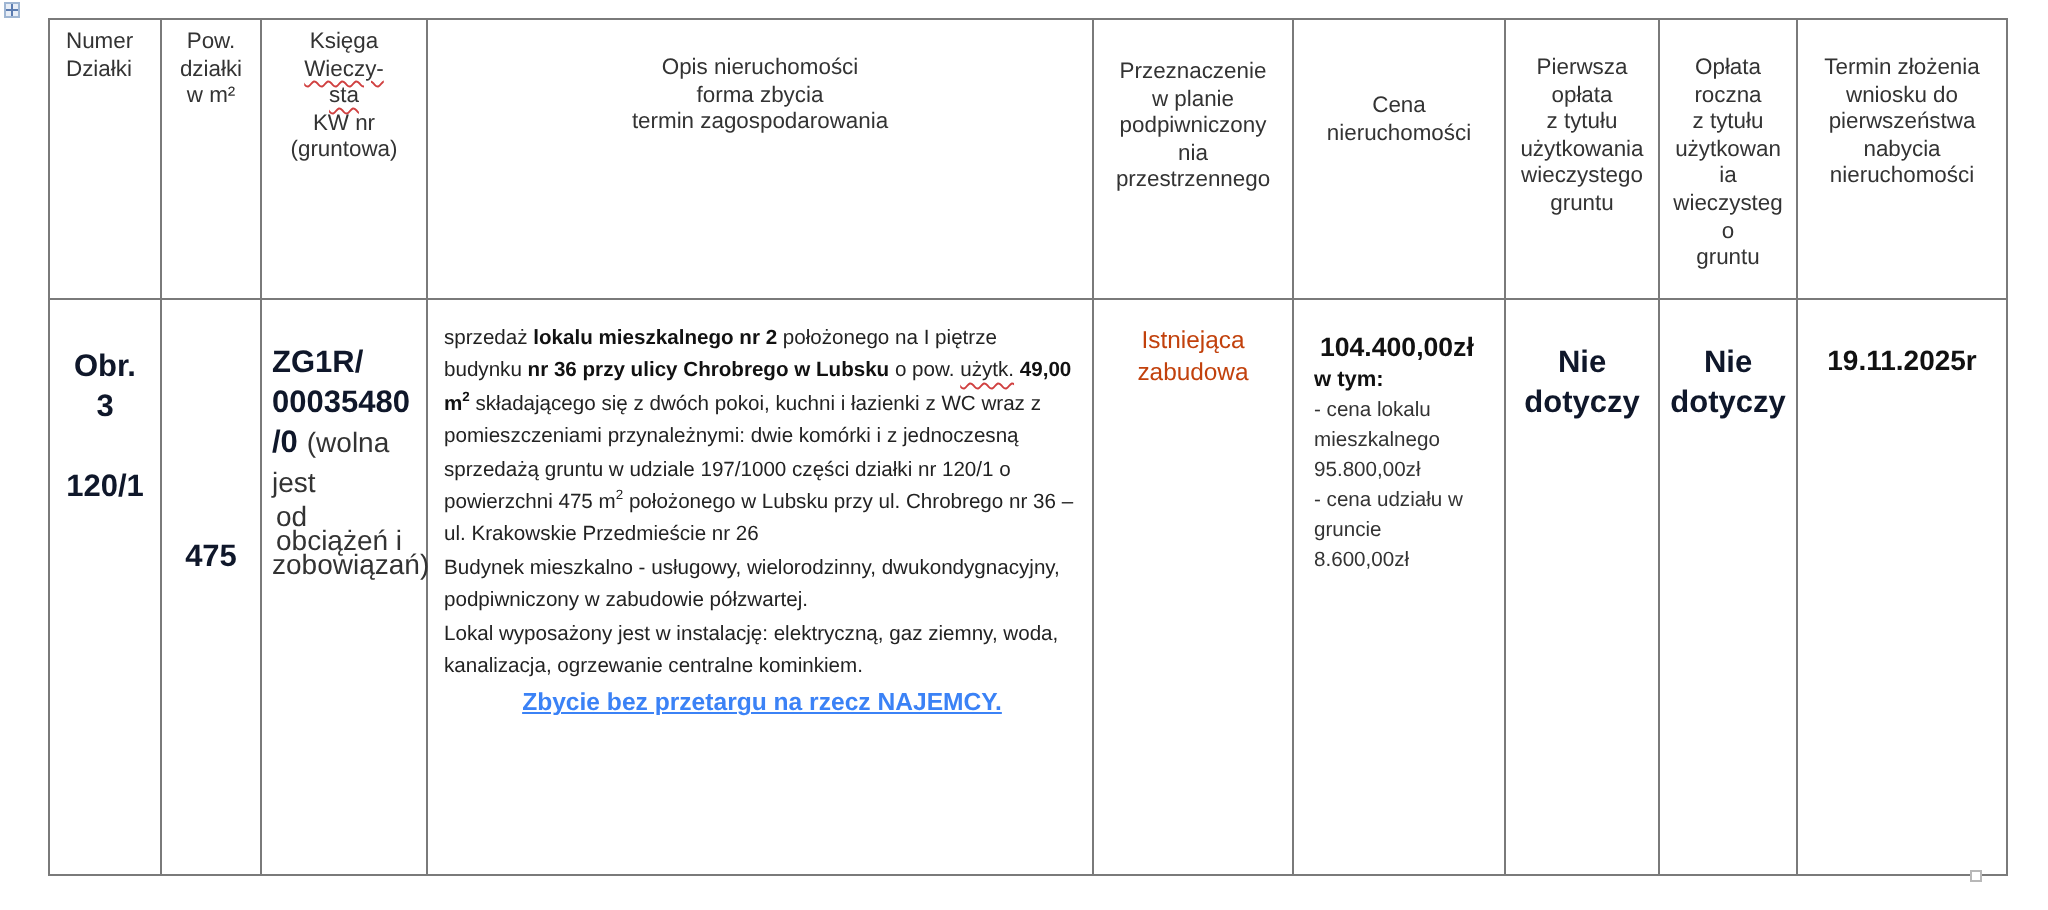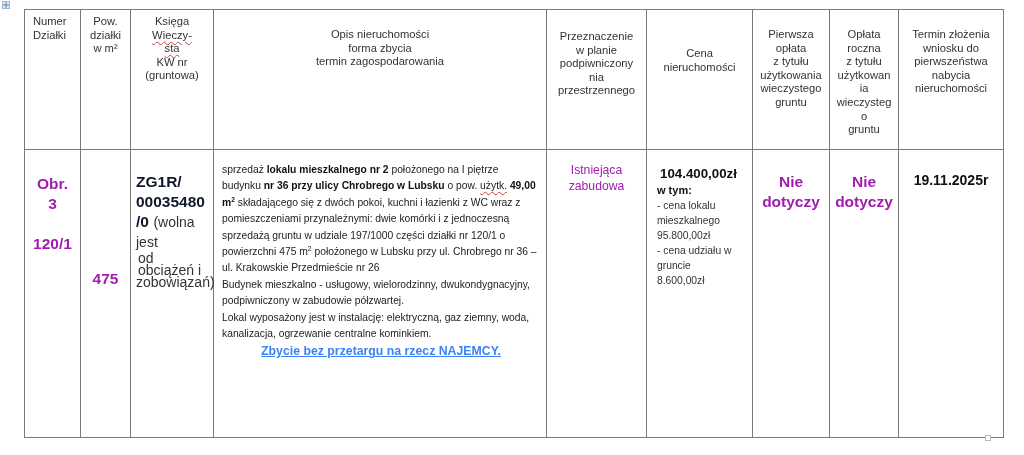--- a/index.html
+++ b/index.html
@@ -64,21 +64,21 @@
     padding-top: 5px !important;
   }
   .hdr-row { height: 140px; }
   .body-row { height: 288px; }
   .h-line { display:block; }
   .spell { text-decoration: underline wavy #d04040; text-decoration-thickness: 1px; text-underline-offset: 2px; }
   .big-bold {
     font-weight: bold;
     font-size: 15.5px;
     line-height: 20px;
-    color: #a21caf;
+    color: #0f172a;
   }
   .c-plot { text-align:center; padding-top: 24px !important; }
   .c-plot .line { display:block; }
   .c-plot .gap { display:block; height: 20px; }
   .c-area { text-align:center; vertical-align: middle !important; padding-bottom: 30px !important; }
   .c-kw { padding: 22px 4px 0 5px !important; }
   .kw-main { font-weight:bold; font-size: 15.5px; line-height: 20px; color:#0f172a; }
   .kw-note { font-size: 14px; line-height: 12px; color:#333; font-weight: normal; }
   .c-desc {
     padding: 12px 6px 0 8px !important;
@@ -94,21 +94,21 @@
     font-size: 12.3px;
     text-decoration: underline;
     color:#3b82f6;
     margin-top: 1px;
   }
   .c-dest {
     text-align:center;
     padding-top: 12px !important;
     font-size: 12.2px;
     line-height: 16px;
-    color:#a21caf;
+    color:#c2410c;
   }
   .c-price {
     padding: 15px 4px 0 10px !important;
     font-size: 10.3px;
     line-height: 15px;
     color:#333;
   }
   .price-total { font-weight:bold; font-size: 13.3px; line-height: 18px; color:#111; display:block; padding-left: 3px; }
   .price-sub { font-weight:bold; font-size: 11px; color:#111; display:block; line-height: 15px; }
   .price-line { display:block; }

